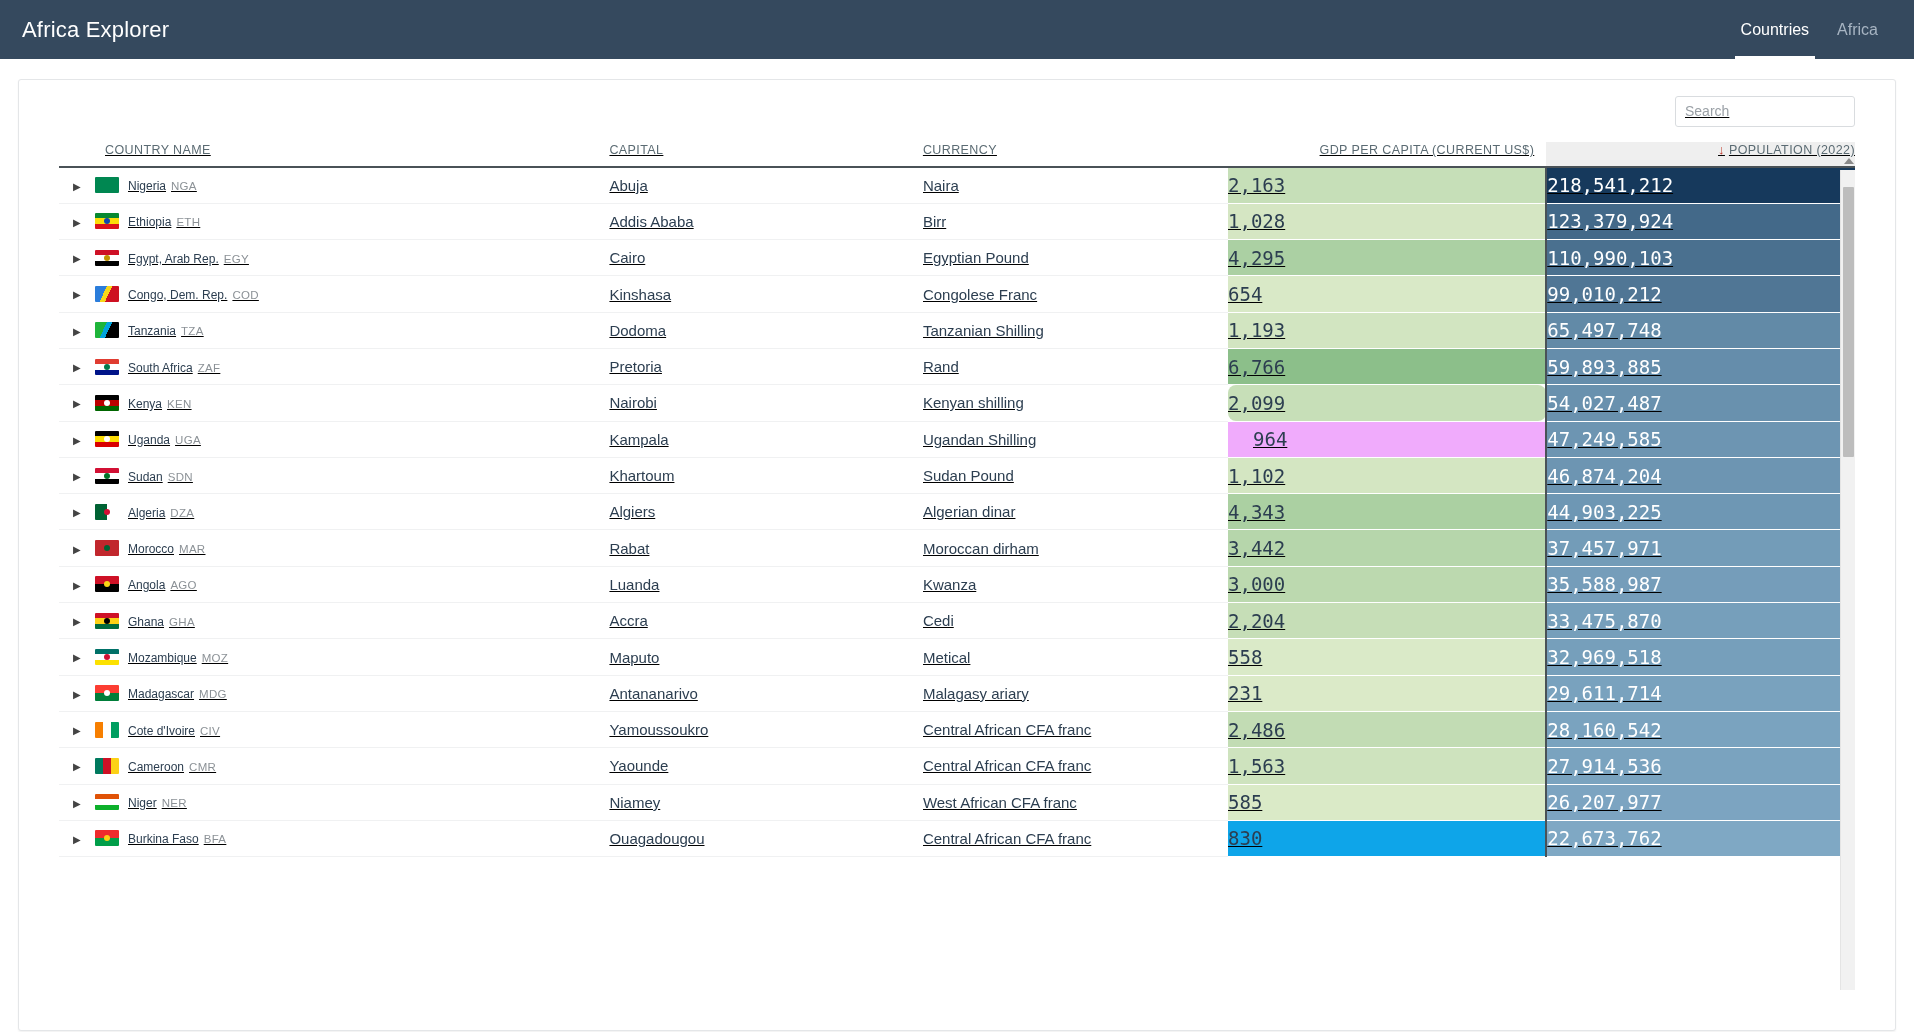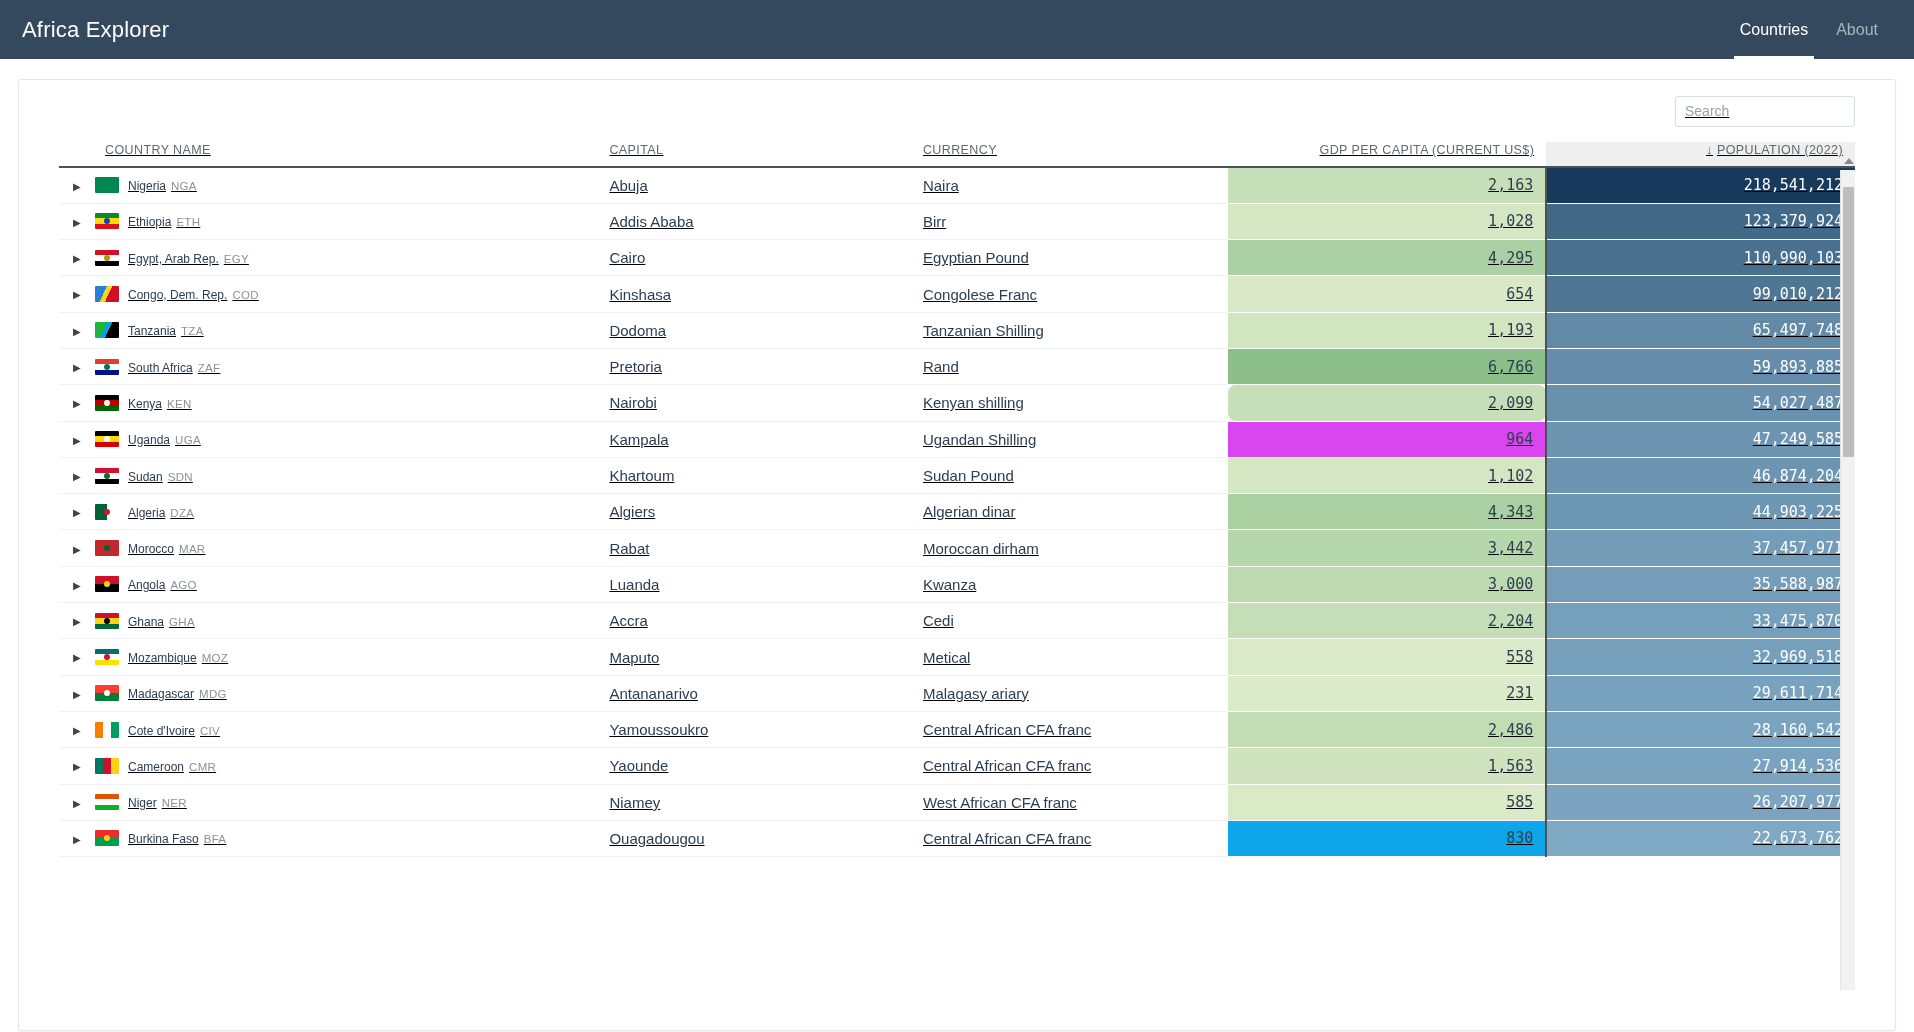--- a/index.html
+++ b/index.html
@@ -98,21 +98,21 @@
     border-bottom: 2px solid #4a5257;
     vertical-align: bottom;
     font-stretch: condensed;
     font-family: "Liberation Sans Narrow", "Liberation Sans", sans-serif;
     white-space: nowrap;
   }
   th.c-name   { width: 460px; text-align: left; padding-left: 46px; }
   th.c-cap    { width: 262px; text-align: left; }
   th.c-cur    { width: 255px; text-align: left; }
   th.c-gdp    { width: 266px; text-align: right; padding-right: 12px; }
-  th.c-pop    { width: 258px; text-align: right; padding-right: 12px;
+  th.c-pop    { width: 258px; text-align: right; 
                 background: #efefef; }
   .sort-arrow { color: #c0392b; margin-right: 4px; font-size: 13px; }
 
   tbody td {
     height: 36.3px;
     font-size: 15.5px;
     color: #2c3e50;
     border-bottom: 1px solid #f0f1f2;
     padding: 0;
     white-space: nowrap;
@@ -136,22 +136,21 @@
     position: relative;
     overflow: hidden;
   }
   .cname { font-size: 12px; color: #2c3e50; }
   .ccode { font-size: 11.5px; color: #8b9196; margin-left: 5px; letter-spacing: .3px; }
 
   td.cap-cell, td.cur-cell { color: #2c3e50; font-size: 15px; }
 
   td.gdp-cell, td.pop-cell {
     font-family: "DejaVu Sans Mono", "Liberation Mono", monospace;
-    font-size: 15px;
-    text-align: right;
+    font-size: 19px;
     padding-right: 12px;
     border-bottom: 1px solid #ffffff;
   }
   td.gdp-cell { border-right: 2px solid #4a5257; }
   td.pop-cell { color: #ffffff; }
 
   
   .vscroll {
     position: absolute;
     right: 0; top: 28px;
@@ -186,21 +185,21 @@
 </head>
 <body>
 
 <div class="navbar">
   <div class="brand">Africa Explorer</div>
   <div class="nav-links">
     <div class="nav-item active">
       <span>Countries</span>
     </div>
     <div class="nav-item">
-      <span>About</span>
+      <span>Africa</span>
     </div>
   </div>
 </div>
 
 <div class="card">
 
   <div class="toolbar">
     <input class="search-input" type="text" placeholder="Search" style="">
   </div>
 
@@ -264,21 +263,21 @@
             <td class="name-cell"><span class="row-toggle">▶</span><span class="flag" style="background: linear-gradient(rgb(0, 0, 0) 0%, rgb(0, 0, 0) 33.3333%, rgb(187, 0, 0) 33.3333%, rgb(187, 0, 0) 66.6667%, rgb(0, 102, 0) 66.6667%, rgb(0, 102, 0) 100%);"><span style="position: absolute; left: 50%; top: 50%; transform: translate(-50%, -50%); width: 6px; height: 6px; border-radius: 50%; background: rgb(255, 255, 255);"></span></span><span class="cname">Kenya</span><span class="ccode">KEN</span></td>
             <td class="cap-cell">Nairobi</td>
             <td class="cur-cell">Kenyan shilling</td>
             <td class="gdp-cell" style="background: rgb(199, 223, 184); border-radius: 8px;">2,099</td>
             <td class="pop-cell" style="background: rgb(105, 145, 174);">54,027,487</td>
           </tr>
           <tr>
             <td class="name-cell"><span class="row-toggle">▶</span><span class="flag" style="background: linear-gradient(rgb(0, 0, 0) 0%, rgb(0, 0, 0) 33.3333%, rgb(252, 220, 4) 33.3333%, rgb(252, 220, 4) 66.6667%, rgb(217, 0, 0) 66.6667%, rgb(217, 0, 0) 100%);"><span style="position: absolute; left: 50%; top: 50%; transform: translate(-50%, -50%); width: 6px; height: 6px; border-radius: 50%; background: rgb(255, 255, 255);"></span></span><span class="cname">Uganda</span><span class="ccode">UGA</span></td>
             <td class="cap-cell">Kampala</td>
             <td class="cur-cell">Ugandan Shilling</td>
-            <td class="gdp-cell" style="background: #d946ef;">964</td>
+            <td class="gdp-cell" style="background: #f0abfc; padding-left: 25px;">964</td>
             <td class="pop-cell" style="background: rgb(109, 149, 178);">47,249,585</td>
           </tr>
           <tr>
             <td class="name-cell"><span class="row-toggle">▶</span><span class="flag" style="background: linear-gradient(rgb(210, 16, 52) 0%, rgb(210, 16, 52) 33.3333%, rgb(255, 255, 255) 33.3333%, rgb(255, 255, 255) 66.6667%, rgb(0, 0, 0) 66.6667%, rgb(0, 0, 0) 100%);"><span style="position: absolute; left: 50%; top: 50%; transform: translate(-50%, -50%); width: 6px; height: 6px; border-radius: 50%; background: rgb(0, 114, 41);"></span></span><span class="cname">Sudan</span><span class="ccode">SDN</span></td>
             <td class="cap-cell">Khartoum</td>
             <td class="cur-cell">Sudan Pound</td>
             <td class="gdp-cell" style="background: rgb(212, 230, 194);">1,102</td>
             <td class="pop-cell" style="background: rgb(109, 149, 178);">46,874,204</td>
           </tr>
           <tr>

